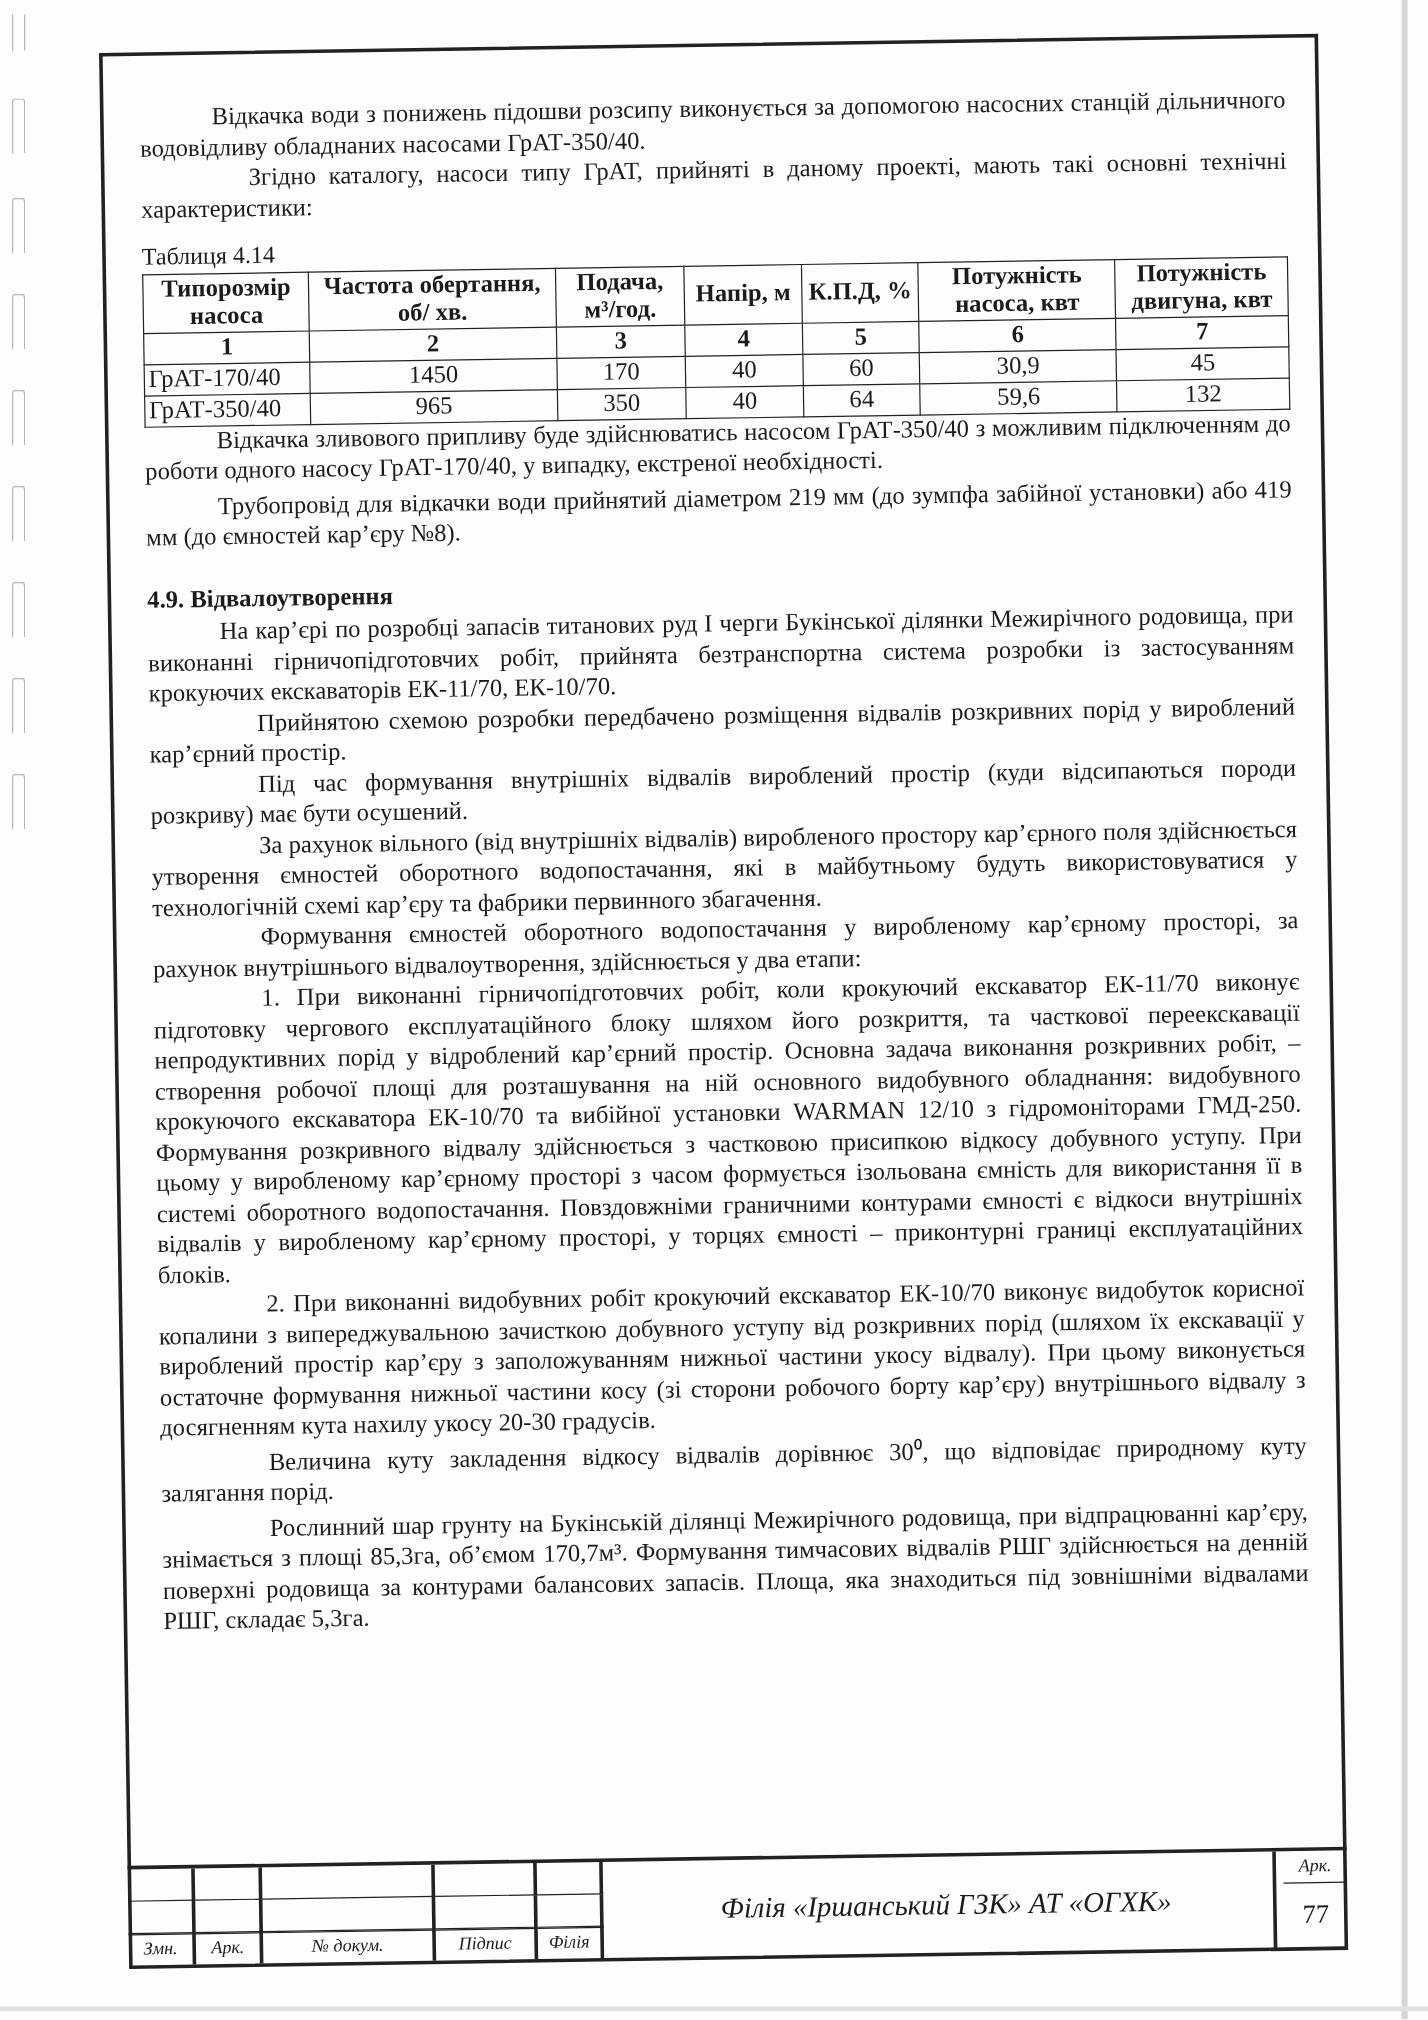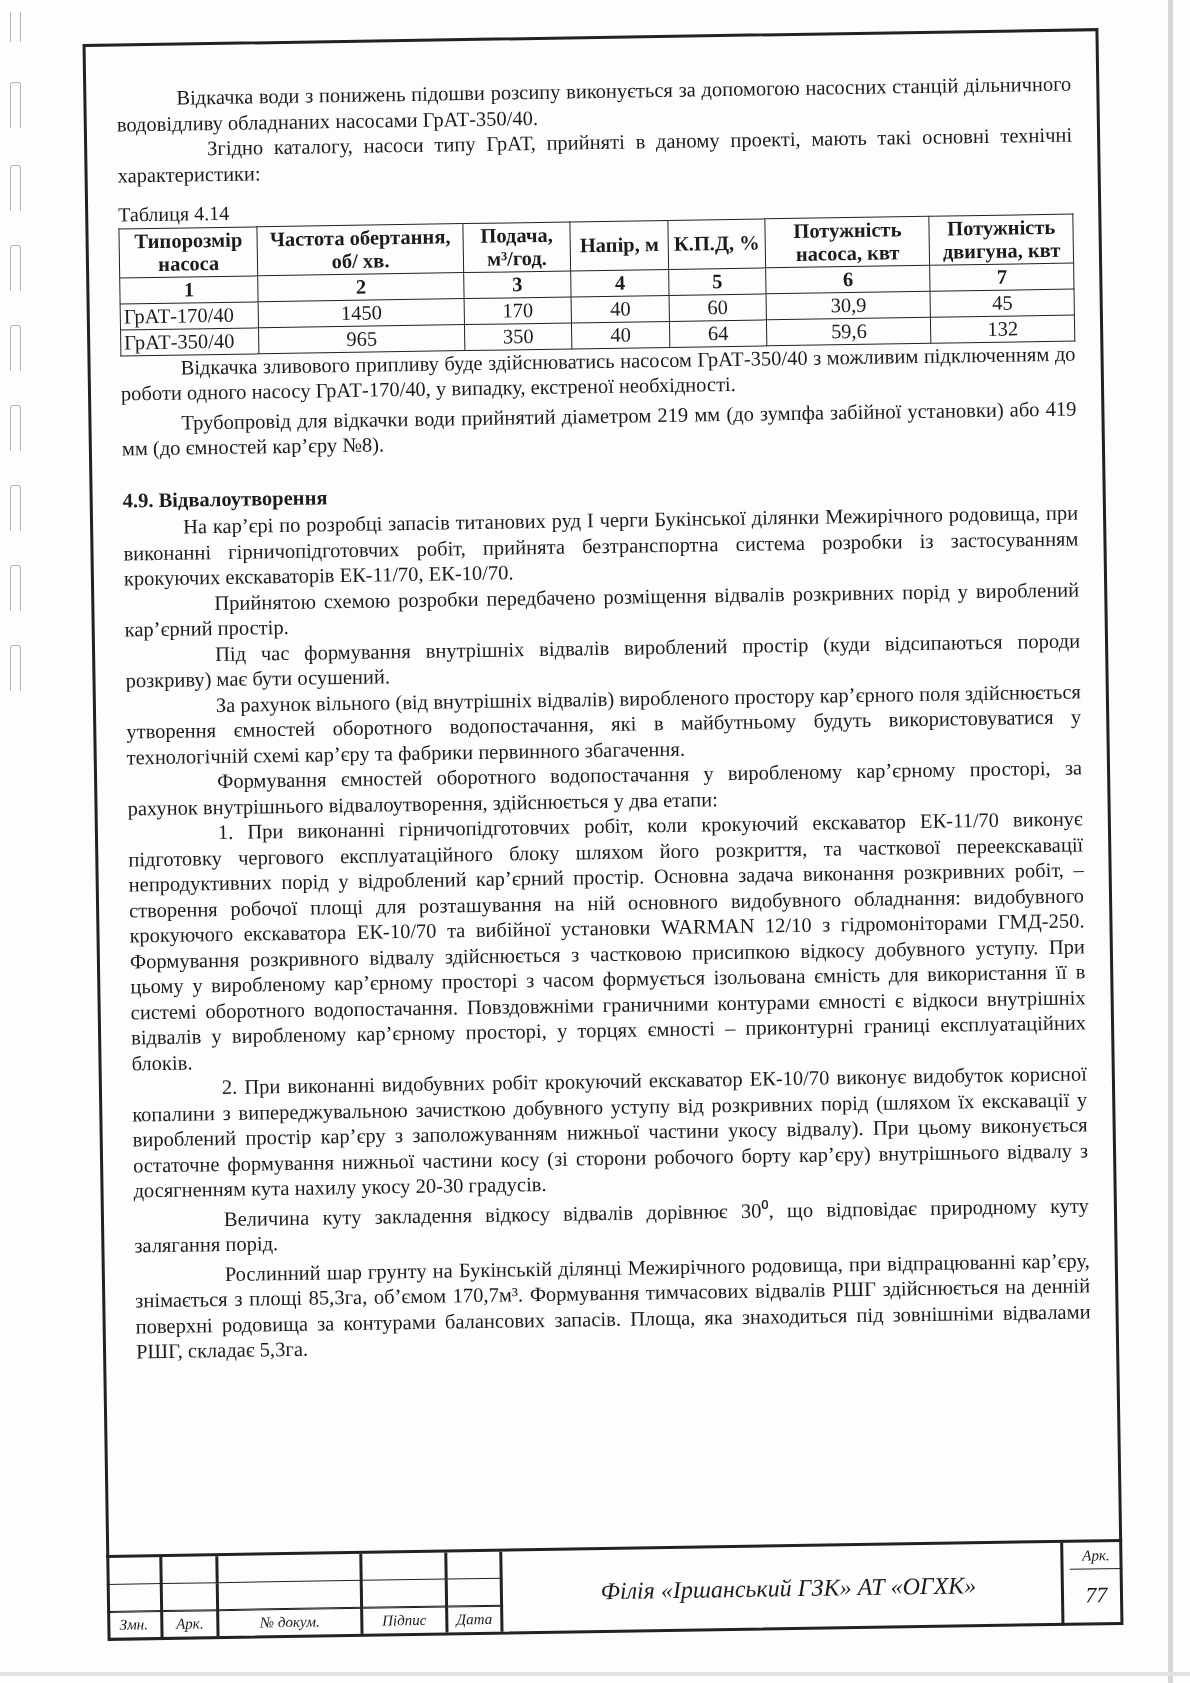--- a/index.html
+++ b/index.html
@@ -31,21 +31,21 @@
     position: absolute; left: -3px; bottom: -3px; width: 1016px; height: 86px;
     border-top: 3px solid #222; box-sizing: border-box;
   }
   .tb-grid { position: absolute; left: 0; top: 0; height: 100%; display: grid;
     grid-template-columns: 56px 56px 144px 85px 55px; grid-template-rows: 27px 27px 26px; }
   .tb-cell { border-right: 3px solid #222; border-bottom: 1.5px solid #222; box-sizing: border-box; font-style: italic; font-size: 15px; text-align: center; line-height: 24px; }
   .tb-row3 { border-bottom: none; border-top: 1.5px solid #222; }
   .tb-org { position: absolute; left: 409px; top: 0; width: 548px; height: 100%; display: flex; align-items: center; justify-content: center; font-style: italic; font-size: 24px; border-right: 3px solid #222; box-sizing: border-box; }
   .tb-sheet { position: absolute; right: 0; top: 0; width: 53px; height: 100%; }
   .tb-sheet-label { height: 26px; border-bottom: 1.5px solid #222; font-style: italic; font-size: 15px; text-align: center; line-height: 26px; }
-  .tb-sheet-num { font-style: italic; font-size: 22px; text-align: center; line-height: 52px; }
+  .tb-sheet-num { font-size: 22px; text-align: center; line-height: 52px; }
 </style>
 </head>
 <body>
 
 <div class="binder" style="top:12px;height:30px;border-radius:0;border-top:none;"></div>
 <div class="binder" style="top:82px;height:45px;"></div>
 <div class="binder" style="top:165px;height:45px;"></div>
 <div class="binder" style="top:245px;height:45px;"></div>
 <div class="binder" style="top:325px;height:45px;"></div>
 <div class="binder" style="top:405px;height:45px;"></div>
@@ -128,21 +128,21 @@
       <div class="tb-cell"></div>
       <div class="tb-cell"></div>
       <div class="tb-cell"></div>
       <div class="tb-cell"></div>
       <div class="tb-cell"></div>
       <div class="tb-cell"></div>
       <div class="tb-cell tb-row3">Змн.</div>
       <div class="tb-cell tb-row3">Арк.</div>
       <div class="tb-cell tb-row3">№ докум.</div>
       <div class="tb-cell tb-row3">Підпис</div>
-      <div class="tb-cell tb-row3">Дата</div>
+      <div class="tb-cell tb-row3">Філія</div>
     </div>
     <div class="tb-org">Філія «Іршанський ГЗК» АТ «ОГХК»</div>
     <div class="tb-sheet">
       <div class="tb-sheet-label">Арк.</div>
       <div class="tb-sheet-num">77</div>
     </div>
   </div>
 </div>
 
 </body></html>

